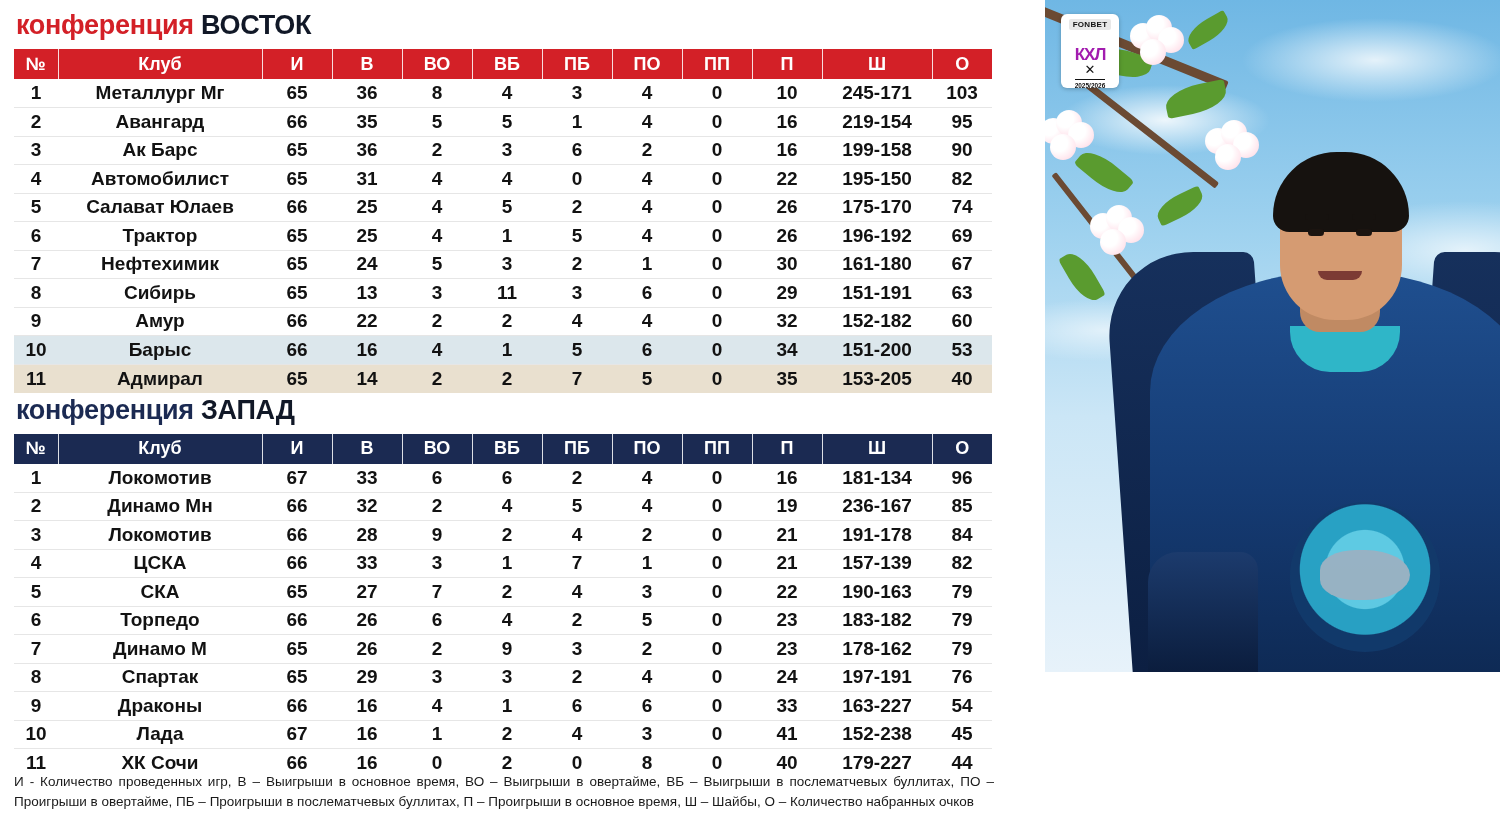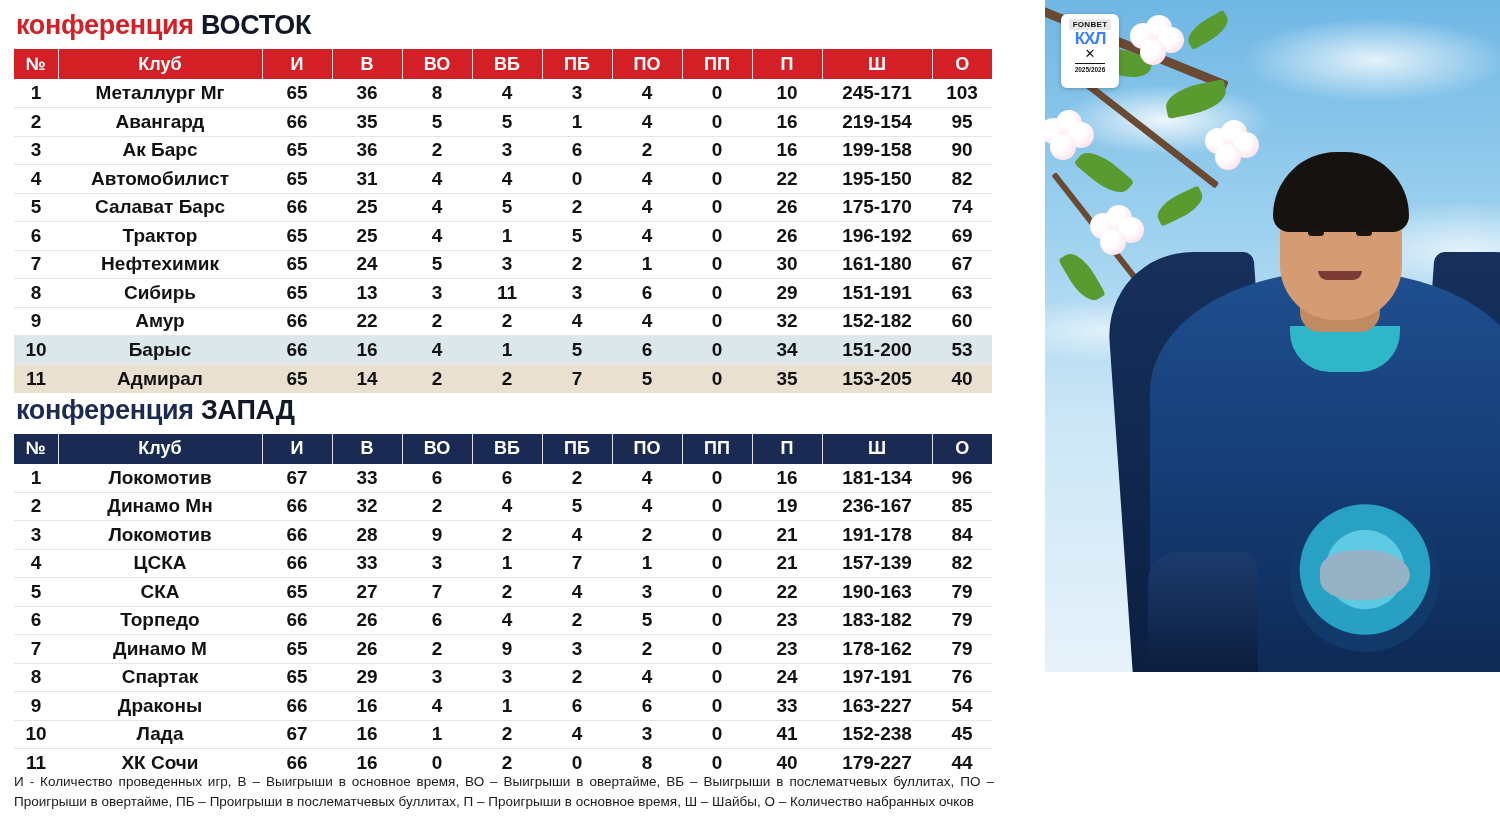--- a/index.html
+++ b/index.html
@@ -101,22 +101,22 @@
     border-radius: 6px;
     box-shadow: 0 1px 4px rgba(0,0,0,0.25);
     display: flex; flex-direction: column; align-items: center; justify-content: flex-start;
     padding-top: 5px;
   }
   .logo-box .fonbet {
     font-size: 8px; font-weight: bold; color: #111; letter-spacing: 0.3px;
     background: #e8e8e8; border-radius: 2px; padding: 1px 4px;
   }
   .logo-box .khl {
-    margin-top: 0;
-    font-size: 17px; font-weight: bold; color: #3b82f6; line-height: 1;
+    margin-top: 16px;
+    font-size: 17px; font-weight: bold; color: #a21caf; line-height: 1;
     letter-spacing: -1px;
   }
   .logo-box .khl-x { font-size: 13px; color:#111; line-height:1; }
   .logo-box .season {
     margin-top: 3px;
     font-size: 6.5px; font-weight: bold; color: #111;
     border-top: 1px solid #111; padding-top: 2px;
   }
   .promo-text {
     position: absolute;
@@ -317,21 +317,21 @@
             <td>4</td>
             <td>0</td>
             <td>4</td>
             <td>0</td>
             <td>22</td>
             <td>195-150</td>
             <td>82</td>
           </tr>
           <tr>
             <td class="num">5</td>
-            <td class="club">Салават Барс</td>
+            <td class="club">Салават Юлаев</td>
             <td>66</td>
             <td>25</td>
             <td>4</td>
             <td>5</td>
             <td>2</td>
             <td>4</td>
             <td>0</td>
             <td>26</td>
             <td>175-170</td>
             <td>74</td>

